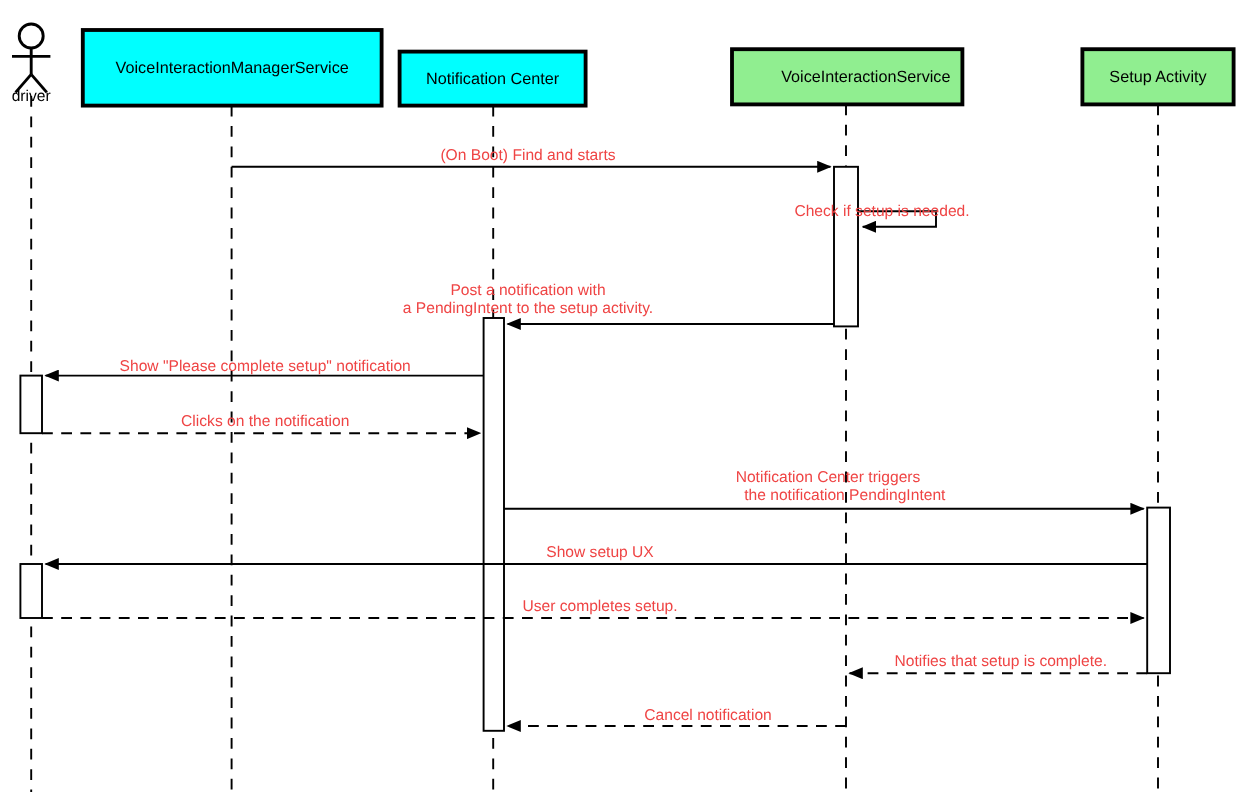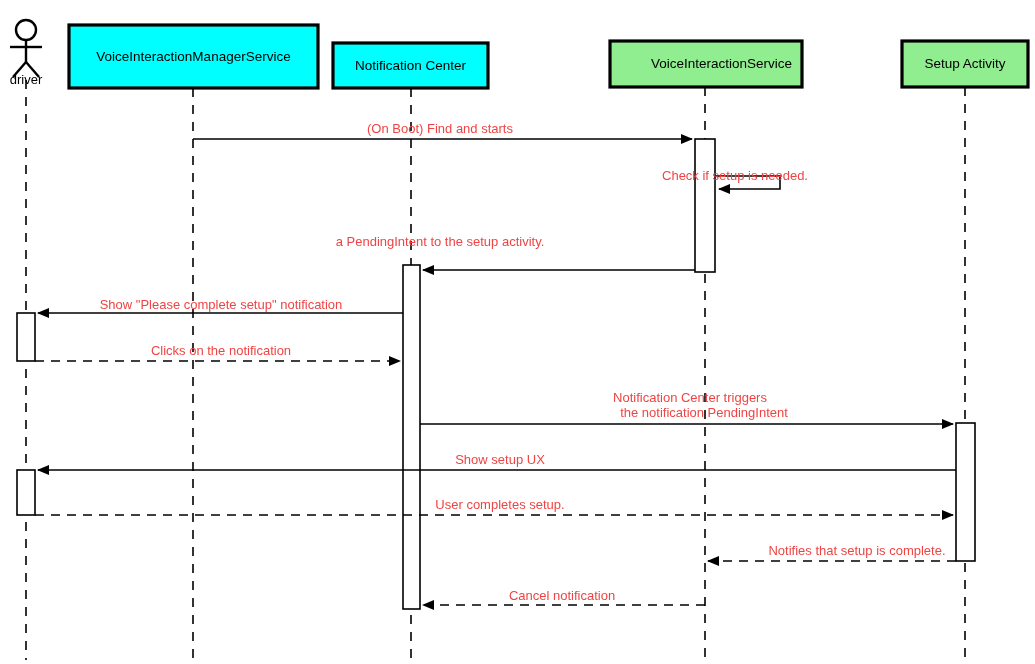--- a/index.html
+++ b/index.html
@@ -81,22 +81,22 @@
       </div>
       <div class="boxlabel" style="left: 610px; top: 41px; width: 223px; height: 46px;">
         <div>VoiceInteractionService</div>
       </div>
       <div class="boxlabel" style="left: 902px; top: 41px; width: 126px; height: 46px;">
         <div>Setup Activity</div>
       </div>
       <div class="actorlabel" style="left: 26px; top: 72px;">driver</div>
       <div class="msglabel center" style="left: 440px; top: 121px;">(On Boot) Find and starts</div>
       <div class="msglabel center" style="left: 735px; top: 168px;">Check if setup is needed.</div>
-      <div class="msglabel center" style="left: 440px; top: 234px;"><div style="text-align: left;">a PendingIntent to the setup activity.</div></div>
+      <div class="msglabel center" style="left: 440px; top: 234px;"><div style="text-align: center;">Post a notification with</div><div style="text-align: left;">a PendingIntent to the setup activity.</div></div>
       <div class="msglabel center" style="left: 221px; top: 297px;">Show "Please complete setup" notification</div>
       <div class="msglabel center" style="left: 221px; top: 343px;">Clicks on the notification</div>
       <div class="msglabel center" style="left: 690px; top: 390px;"><div style="text-align: center;">Notification Center triggers</div><div style="text-align: center; margin-left: 28px;">the notification PendingIntent</div></div>
       <div class="msglabel center" style="left: 500px; top: 452px;">Show setup UX</div>
       <div class="msglabel center" style="left: 500px; top: 497px;">User completes setup.</div>
-      <div class="msglabel center" style="left: 857px; top: 543px;">Notifies that setup is complete.</div>
-      <div class="msglabel center" style="left: 562px; top: 588px;">Cancel notification</div>
+      <div class="msglabel center" style="left: 834px; top: 543px;">Notifies that setup is complete.</div>
+      <div class="msglabel center" style="left: 590px; top: 588px;">Cancel notification</div>
     </div>
 </div>
 
 </body></html>

